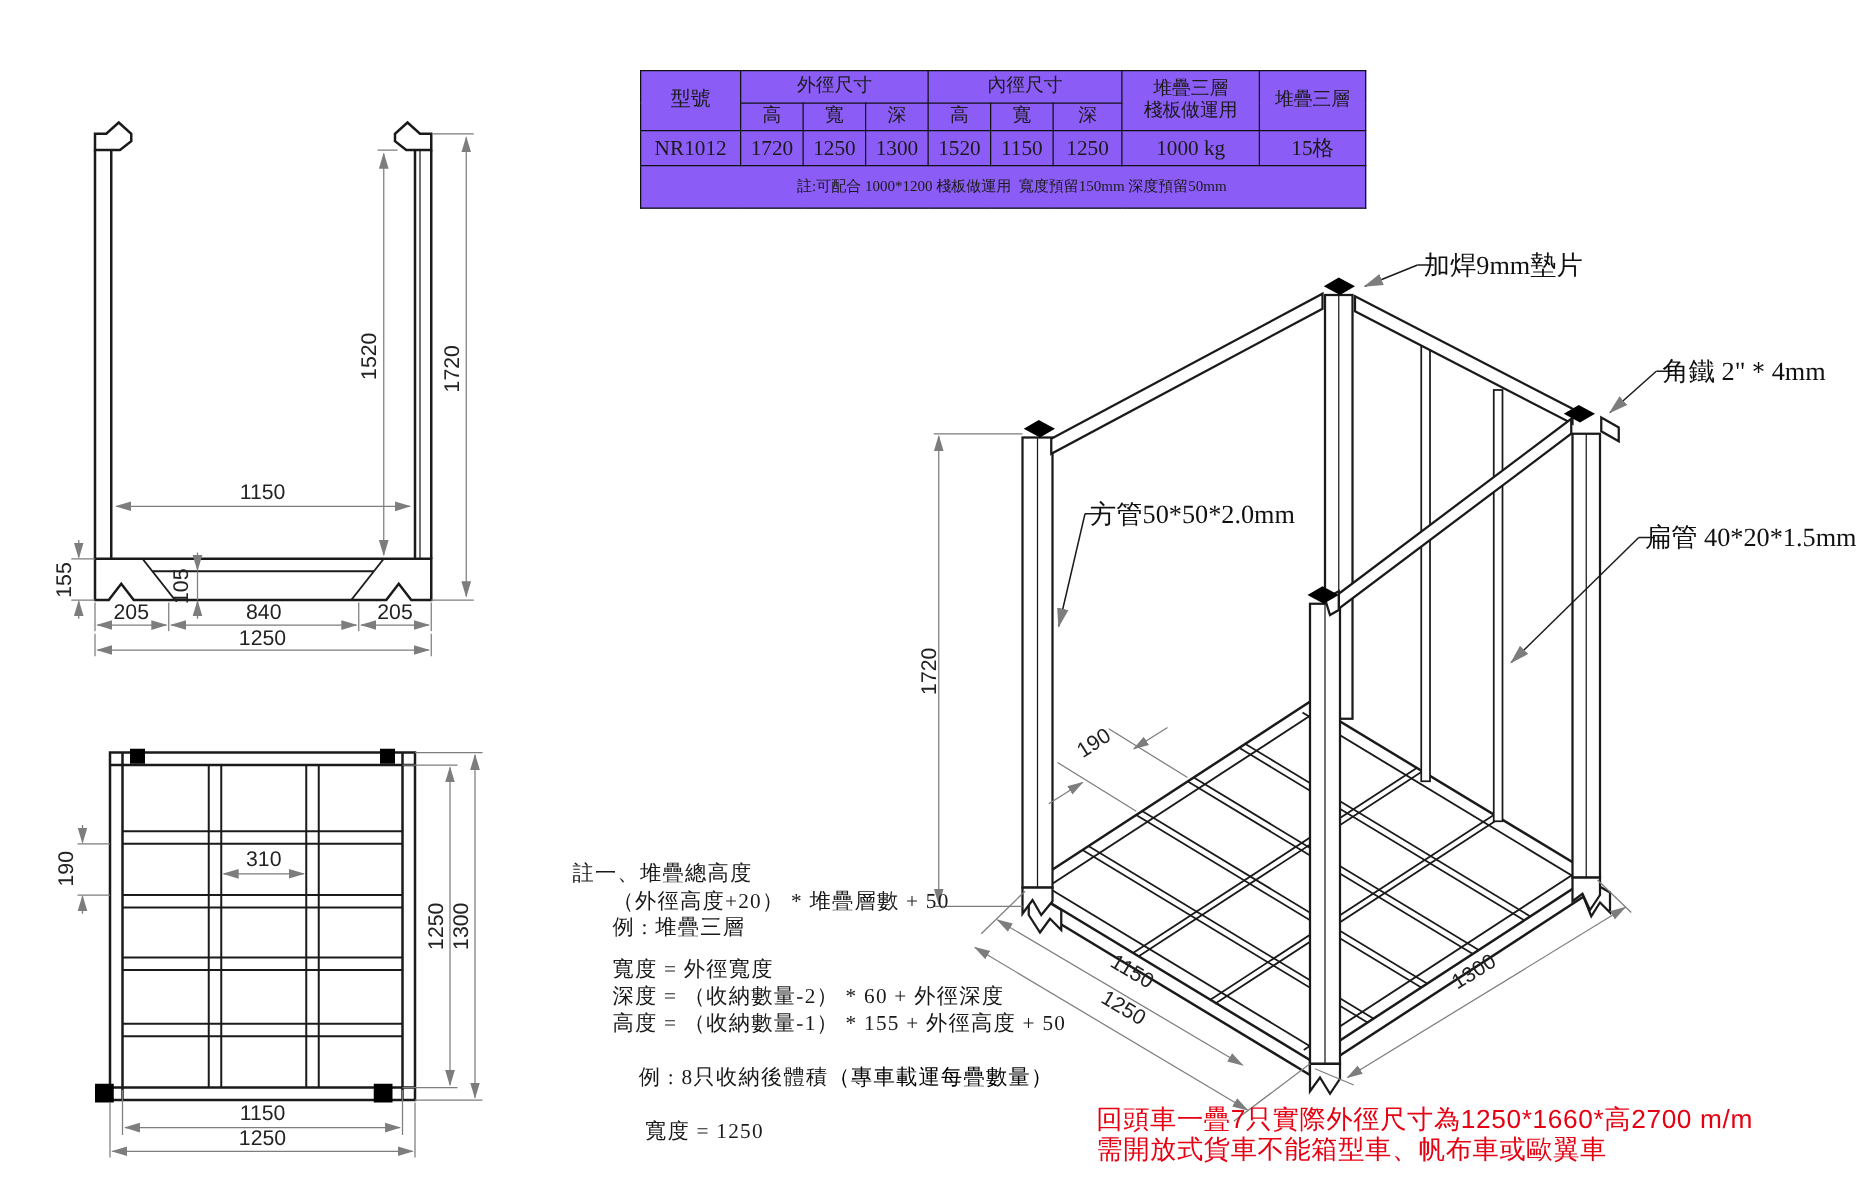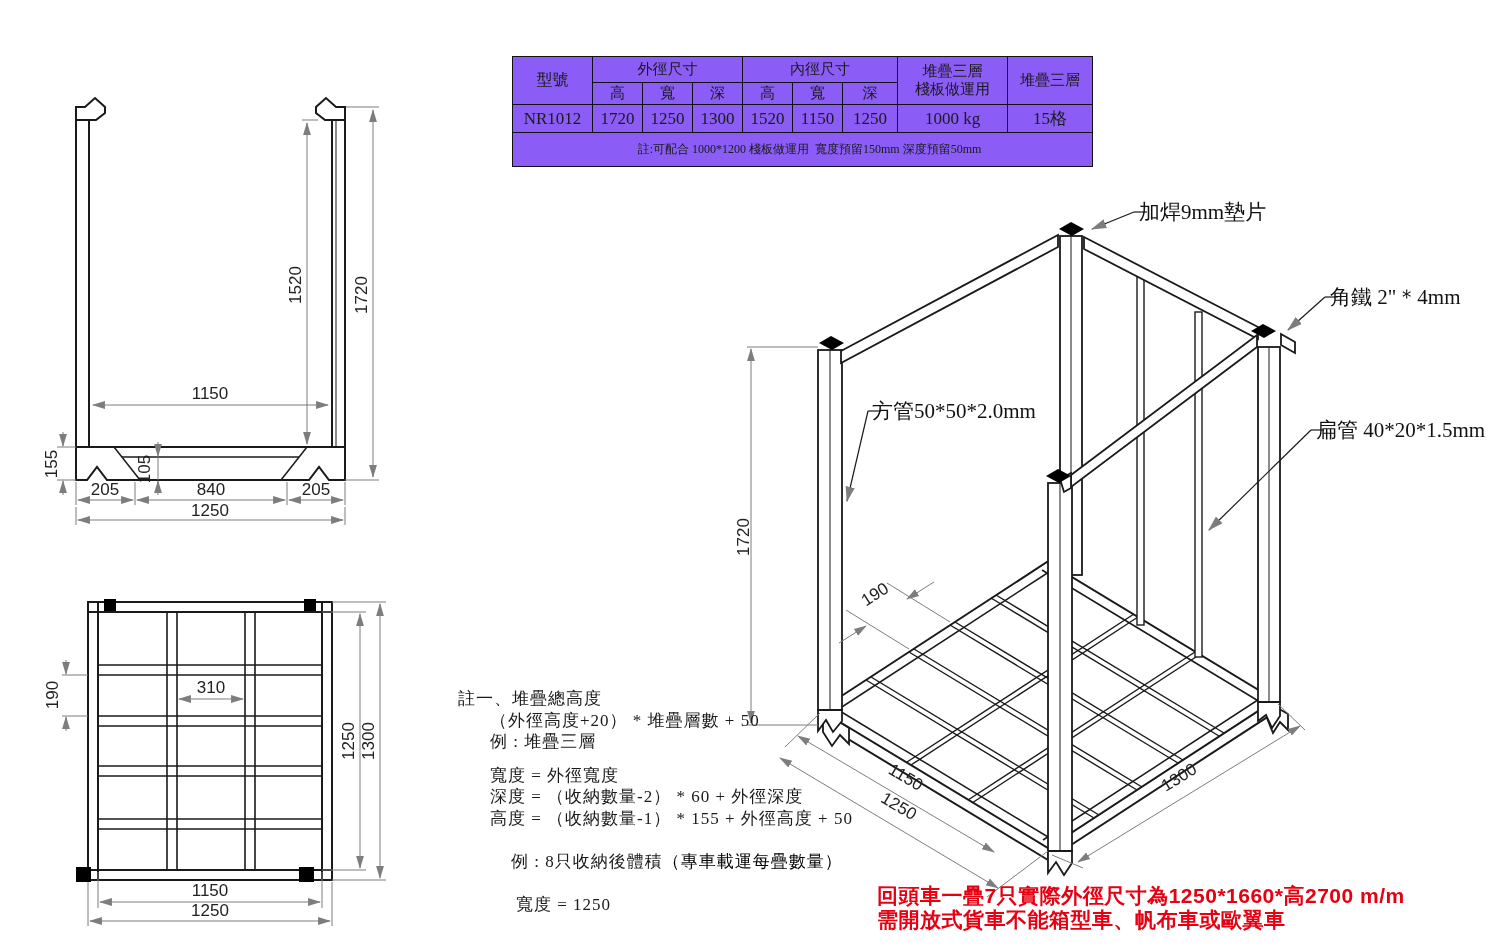--- a/index.html
+++ b/index.html
@@ -13,21 +13,21 @@
   table.spec td.model{font-size:16px;}
   table.spec td.data{font-size:17px;font-family:"Liberation Serif",serif;}
   table.spec td.note{text-align:center;padding:6px 0 6px 14px;font-size:12px;white-space:pre;}
   
   .notes{font-size:17px;letter-spacing:1px;line-height:21.5px;}
   .notes .row{white-space:pre;}
   .ind1{padding-left:32px;}
   .ind2{padding-left:58px;}
   .gap{height:12px;}
   .red{color:#000000;}
-  .warning{font-family:"Liberation Sans",sans-serif;font-weight:700;font-size:21px;
+  .warning{font-family:"Liberation Sans",sans-serif;font-weight:400;font-size:21px;
     line-height:24px;color:#e60012;letter-spacing:0.5px;}
   svg text{font-family:"Liberation Sans",sans-serif;font-size:17px;fill:#222;}
   svg text.cjk{font-family:"Liberation Serif",serif;font-size:21px;fill:#111;}
 </style>
 </head>
 <body>
 
 <table class="spec abs" style="left:512px;top:56px;width:580px;">
   <colgroup>
     <col style="width:80px">

